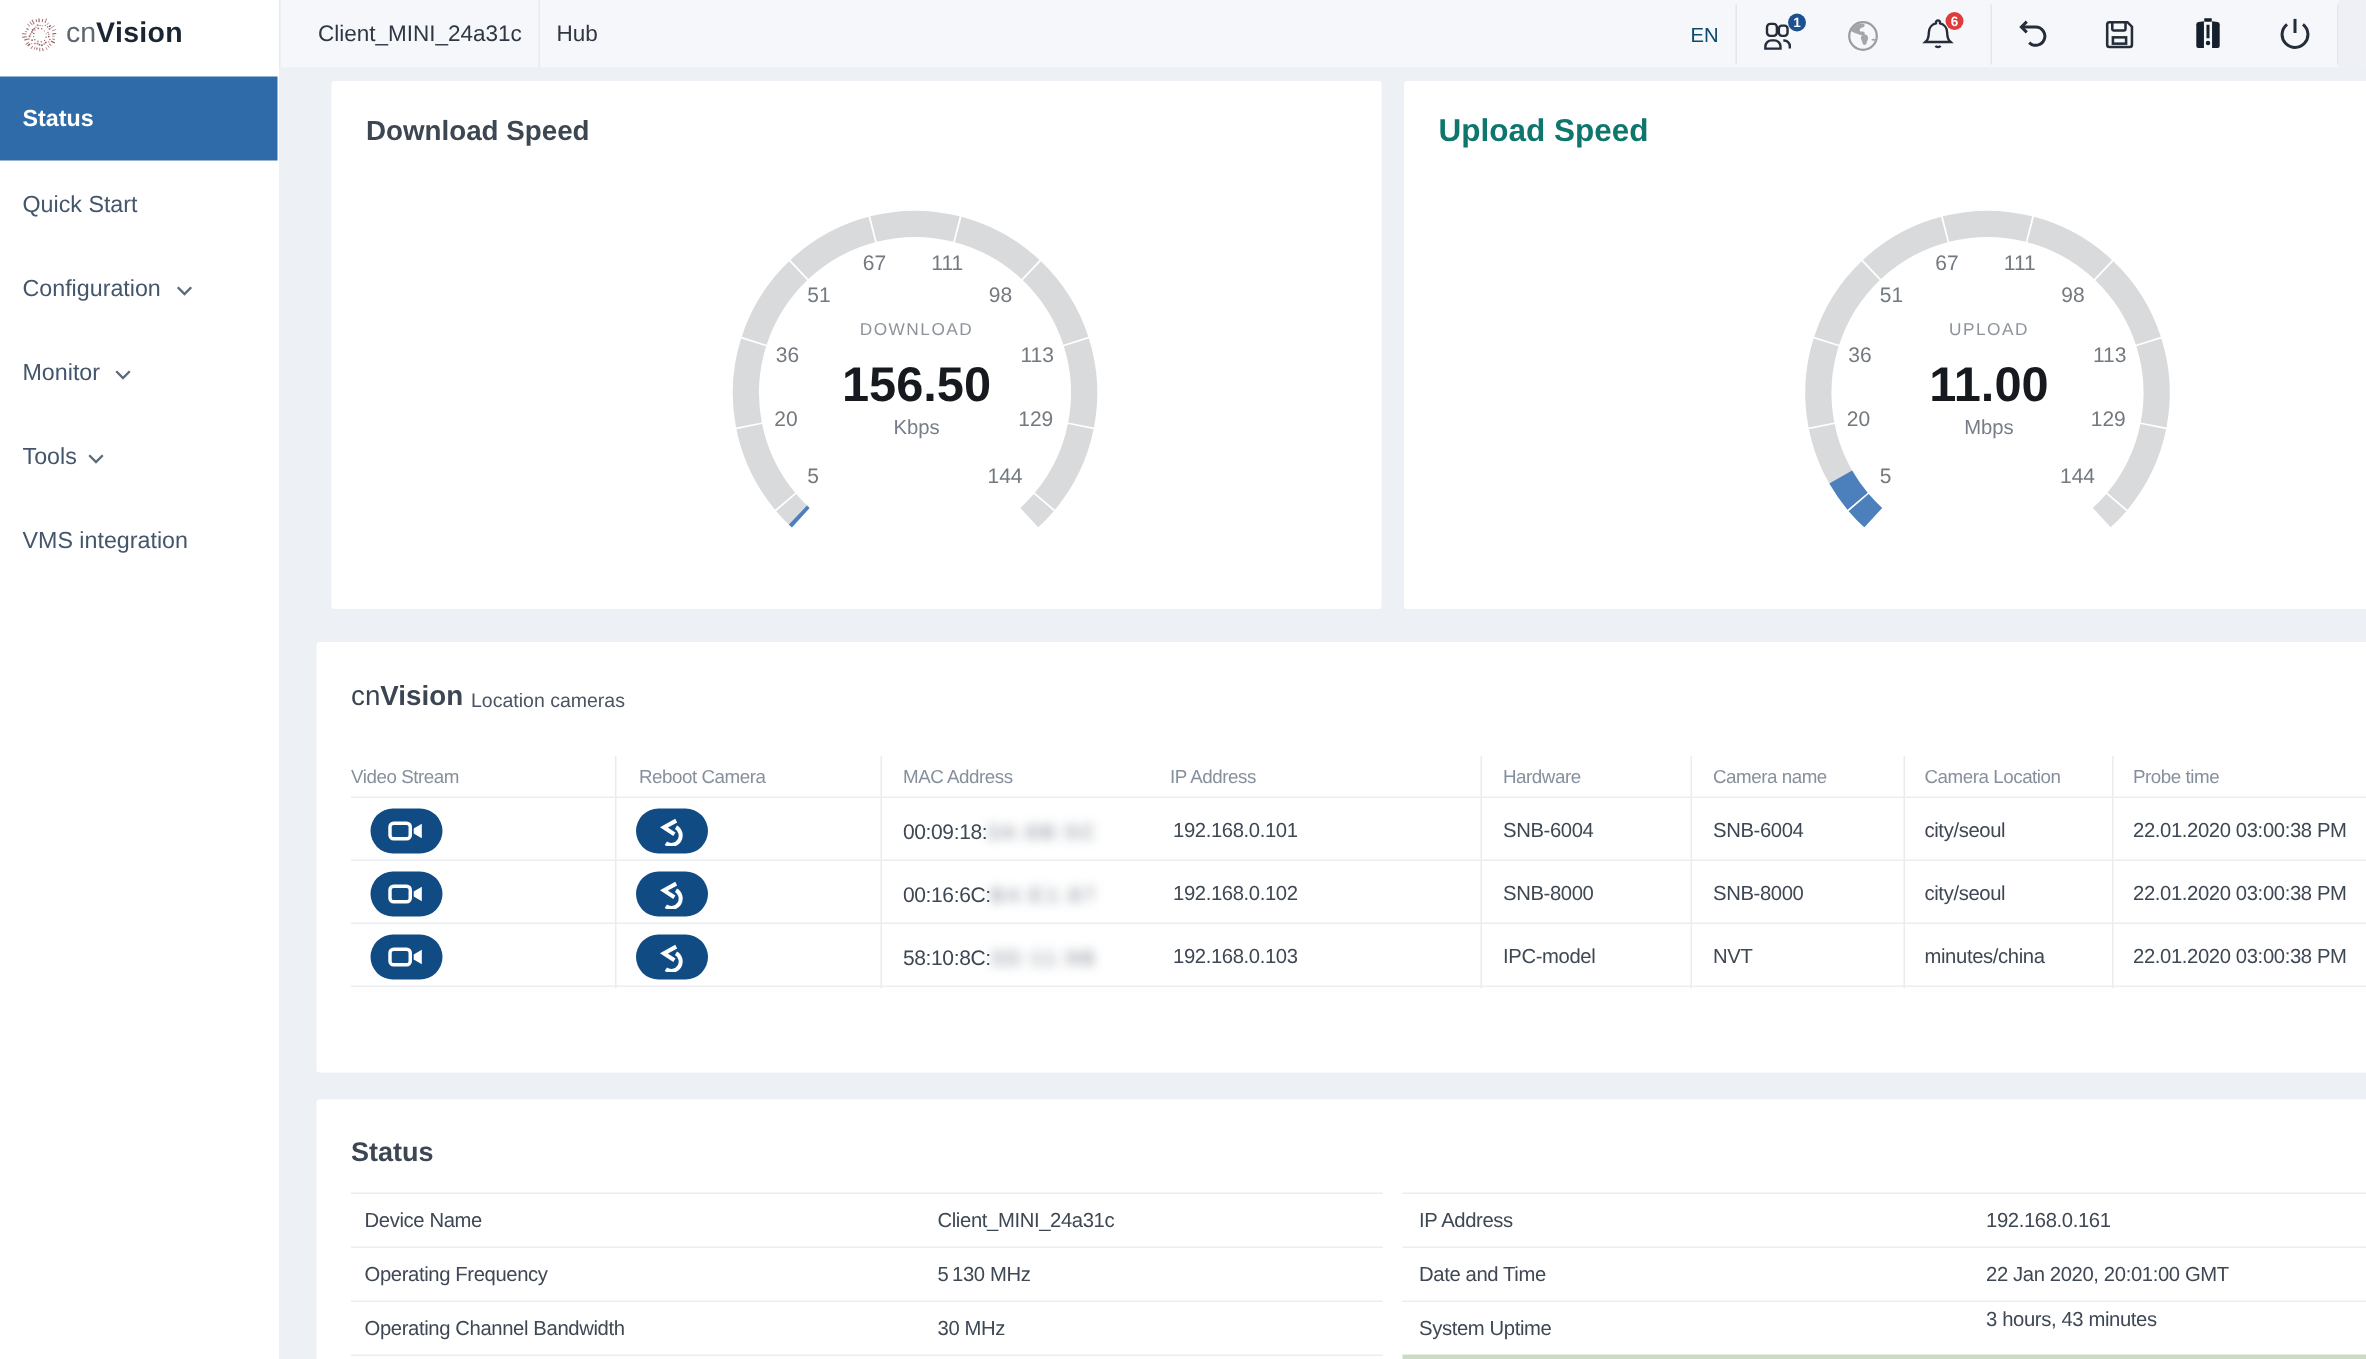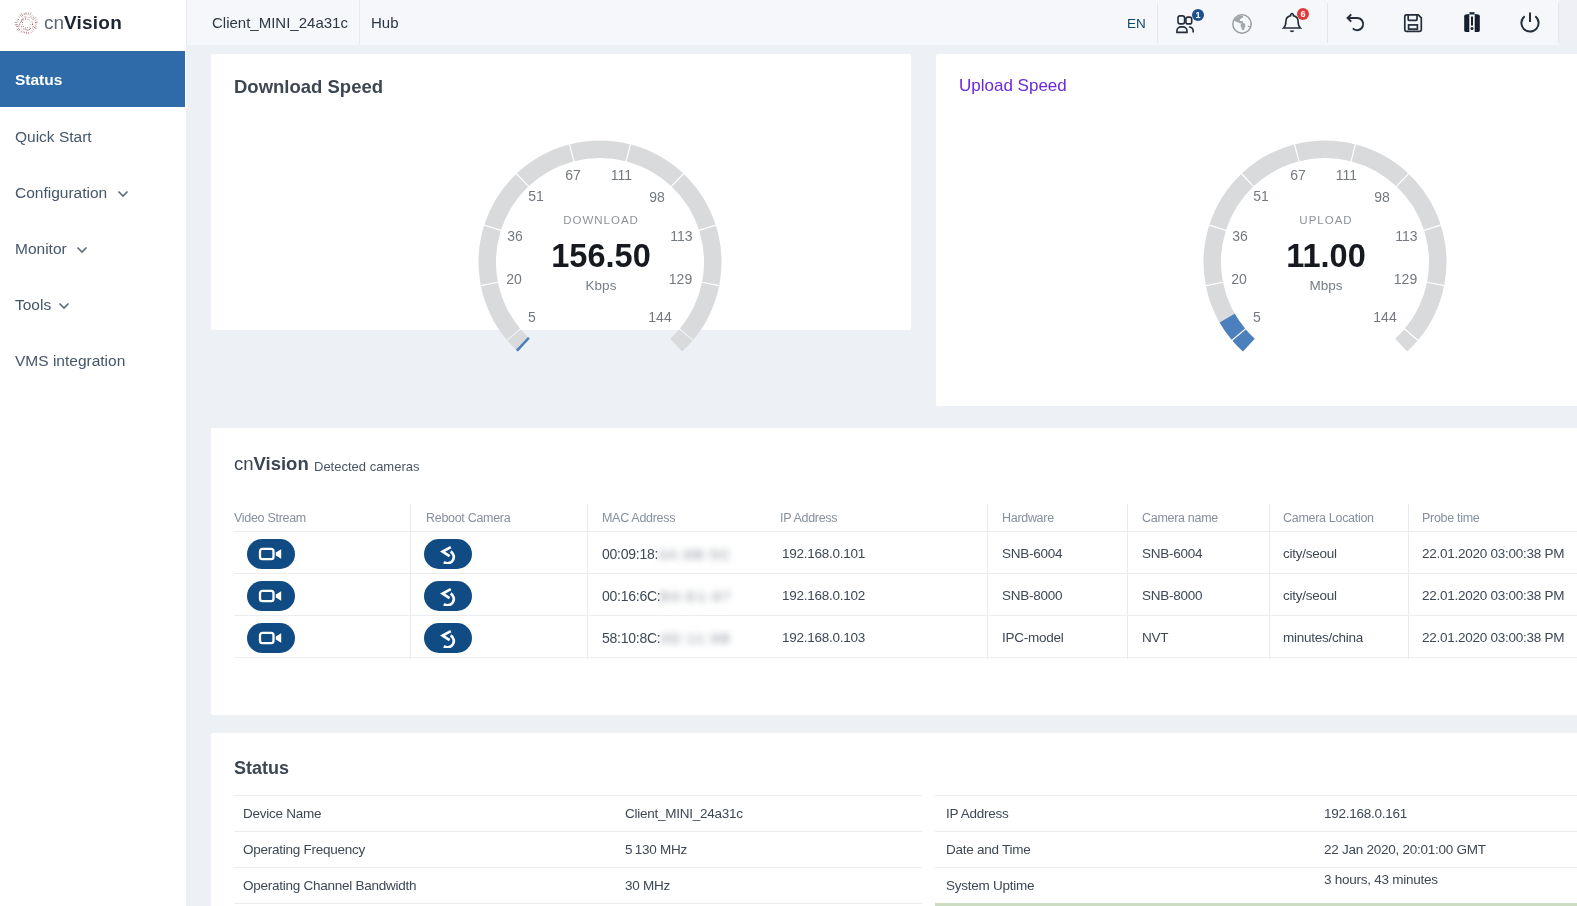--- a/index.html
+++ b/index.html
@@ -147,21 +147,21 @@
 <path d="M8.5 4.5 V2.2 h5 V4.5z" fill="#16202d"></path>
 <path d="M3.2 6.2 Q3.2 4.8 4.6 4.6 L8.3 4.1 V22 H4.6 Q3.2 22 3.2 20.6z" fill="#16202d"></path>
 <path d="M18.8 6.2 Q18.8 4.8 17.4 4.6 L13.7 4.1 V22 H17.4 Q18.8 22 18.8 20.6z" fill="#16202d"></path>
 <rect x="10" y="6.5" width="2" height="9" fill="#16202d"></rect>
 <circle cx="11" cy="18.6" r="1.5" fill="#16202d"></circle>
 </svg>
 <svg width="24" height="26" viewBox="0 0 24 26" style="position:absolute;left:1518px;top:10px">
 <path d="M6.71 6.22 A8.6 8.6 0 1 0 17.29 6.22" fill="none" stroke="#242d39" stroke-width="2"></path>
 <path d="M12 2.6 V12" stroke="#242d39" stroke-width="2"></path>
 </svg>
-<div class="card" style="left:211px;top:54px;width:700px;height:276px">
+<div class="card" style="left:221px;top:54px;width:700px;height:352px">
     <div class="abs" style="left:23px;top:22px;font-size:18.5px;font-weight:bold;color:#3d4752">Download Speed</div>
     <svg width="300" height="260" viewBox="0 0 300 260" style="position:absolute;left:239px;top:78px">
       <path d="M73.83 213.13A112.75 112.75 0 0 1 64.14 203.08" fill="none" stroke="#d9dadc" stroke-width="17.5"></path>
       <path d="M63.38 202.17A112.75 112.75 0 0 1 39.51 152.48" fill="none" stroke="#d9dadc" stroke-width="17.5"></path>
       <path d="M39.28 151.32A112.75 112.75 0 0 1 42.41 96.28" fill="none" stroke="#d9dadc" stroke-width="17.5"></path>
       <path d="M42.77 95.16A112.75 112.75 0 0 1 72.10 48.49" fill="none" stroke="#d9dadc" stroke-width="17.5"></path>
       <path d="M72.96 47.67A112.75 112.75 0 0 1 121.20 20.99" fill="none" stroke="#d9dadc" stroke-width="17.5"></path>
       <path d="M122.34 20.70A112.75 112.75 0 0 1 177.66 20.70" fill="none" stroke="#d9dadc" stroke-width="17.5"></path>
       <path d="M178.80 20.99A112.75 112.75 0 0 1 227.04 47.67" fill="none" stroke="#d9dadc" stroke-width="17.5"></path>
       <path d="M227.90 48.49A112.75 112.75 0 0 1 257.23 95.16" fill="none" stroke="#d9dadc" stroke-width="17.5"></path>
@@ -178,21 +178,21 @@
       <text x="64" y="147" font-size="14px" fill="#73797f" text-anchor="middle" dominant-baseline="central">20</text>
       <text x="230.5" y="147" font-size="14px" fill="#73797f" text-anchor="middle" dominant-baseline="central">129</text>
       <text x="82" y="185" font-size="14px" fill="#73797f" text-anchor="middle" dominant-baseline="central">5</text>
       <text x="210" y="185" font-size="14px" fill="#73797f" text-anchor="middle" dominant-baseline="central">144</text>
       <text x="151" y="88" font-size="11.5" letter-spacing="1" fill="#8d929b" text-anchor="middle" dominant-baseline="central">DOWNLOAD</text>
       <text x="151" y="124" font-size="32.5" font-weight="bold" fill="#16191e" text-anchor="middle" dominant-baseline="central">156.50</text>
       <text x="151" y="153" font-size="13.5" fill="#767d88" text-anchor="middle" dominant-baseline="central">Kbps</text>
     </svg>
   </div>
 <div class="card" style="left:936px;top:54px;width:700px;height:352px">
-    <div class="abs" style="left:23px;top:22px;font-size:17px;font-weight:normal;color:#6d28d9">Upload Speed</div>
+    <div class="abs" style="left:23px;top:22px;font-size:21px;font-weight:bold;color:#0f766e">Upload Speed</div>
     <svg width="300" height="260" viewBox="0 0 300 260" style="position:absolute;left:239px;top:78px">
       <path d="M73.83 213.13A112.75 112.75 0 0 1 64.14 203.08" fill="none" stroke="#d9dadc" stroke-width="17.5"></path>
       <path d="M63.38 202.17A112.75 112.75 0 0 1 39.51 152.48" fill="none" stroke="#d9dadc" stroke-width="17.5"></path>
       <path d="M39.28 151.32A112.75 112.75 0 0 1 42.41 96.28" fill="none" stroke="#d9dadc" stroke-width="17.5"></path>
       <path d="M42.77 95.16A112.75 112.75 0 0 1 72.10 48.49" fill="none" stroke="#d9dadc" stroke-width="17.5"></path>
       <path d="M72.96 47.67A112.75 112.75 0 0 1 121.20 20.99" fill="none" stroke="#d9dadc" stroke-width="17.5"></path>
       <path d="M122.34 20.70A112.75 112.75 0 0 1 177.66 20.70" fill="none" stroke="#d9dadc" stroke-width="17.5"></path>
       <path d="M178.80 20.99A112.75 112.75 0 0 1 227.04 47.67" fill="none" stroke="#d9dadc" stroke-width="17.5"></path>
       <path d="M227.90 48.49A112.75 112.75 0 0 1 257.23 95.16" fill="none" stroke="#d9dadc" stroke-width="17.5"></path>
       <path d="M257.59 96.28A112.75 112.75 0 0 1 260.72 151.32" fill="none" stroke="#d9dadc" stroke-width="17.5"></path>
@@ -210,21 +210,21 @@
       <text x="230.5" y="147" font-size="14px" fill="#73797f" text-anchor="middle" dominant-baseline="central">129</text>
       <text x="82" y="185" font-size="14px" fill="#73797f" text-anchor="middle" dominant-baseline="central">5</text>
       <text x="210" y="185" font-size="14px" fill="#73797f" text-anchor="middle" dominant-baseline="central">144</text>
       <text x="151" y="88" font-size="11.5" letter-spacing="1" fill="#8d929b" text-anchor="middle" dominant-baseline="central">UPLOAD</text>
       <text x="151" y="124" font-size="32.5" font-weight="bold" fill="#16191e" text-anchor="middle" dominant-baseline="central">11.00</text>
       <text x="151" y="153" font-size="13.5" fill="#767d88" text-anchor="middle" dominant-baseline="central">Mbps</text>
     </svg>
   </div>
 <div class="card" style="left:211px;top:428px;width:1445px;height:287px">
     <div class="abs" style="left:23px;top:25px;font-size:18.5px;color:#3c4653"><span style="font-weight:500">cn</span><b>Vision</b></div>
-    <div class="abs" style="left:103px;top:31px;font-size:13px;color:#4a5563">Detected cameras</div>
+    <div class="abs" style="left:103px;top:31px;font-size:13px;color:#4a5563">Location cameras</div>
     <div class="hdrcell" style="left:23px;top:83px">Video Stream</div>
     <div class="hdrcell" style="left:215px;top:83px">Reboot Camera</div>
     <div class="hdrcell" style="left:391px;top:83px">MAC Address</div>
     <div class="hdrcell" style="left:569px;top:83px">IP Address</div>
     <div class="hdrcell" style="left:791px;top:83px">Hardware</div>
     <div class="hdrcell" style="left:931px;top:83px">Camera name</div>
     <div class="hdrcell" style="left:1072px;top:83px">Camera Location</div>
     <div class="hdrcell" style="left:1211px;top:83px">Probe time</div>
     <div class="vline" style="left:199px;top:76px;height:155px"></div>
     <div class="vline" style="left:376px;top:76px;height:155px"></div>

